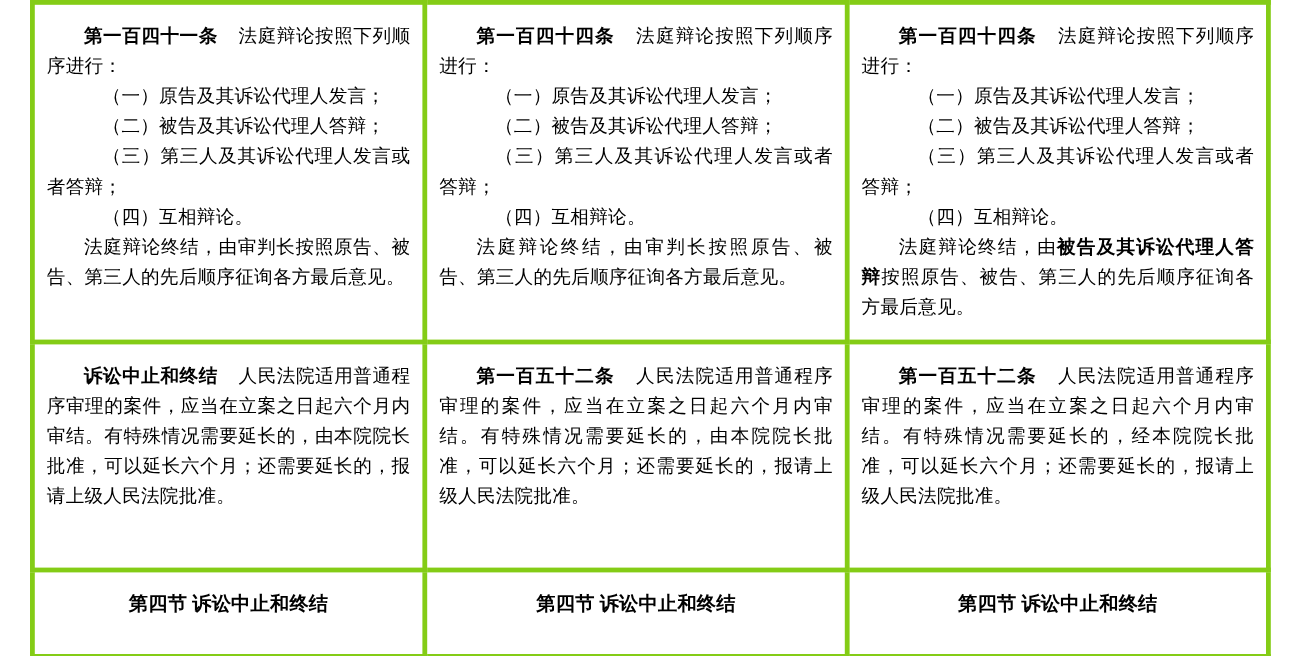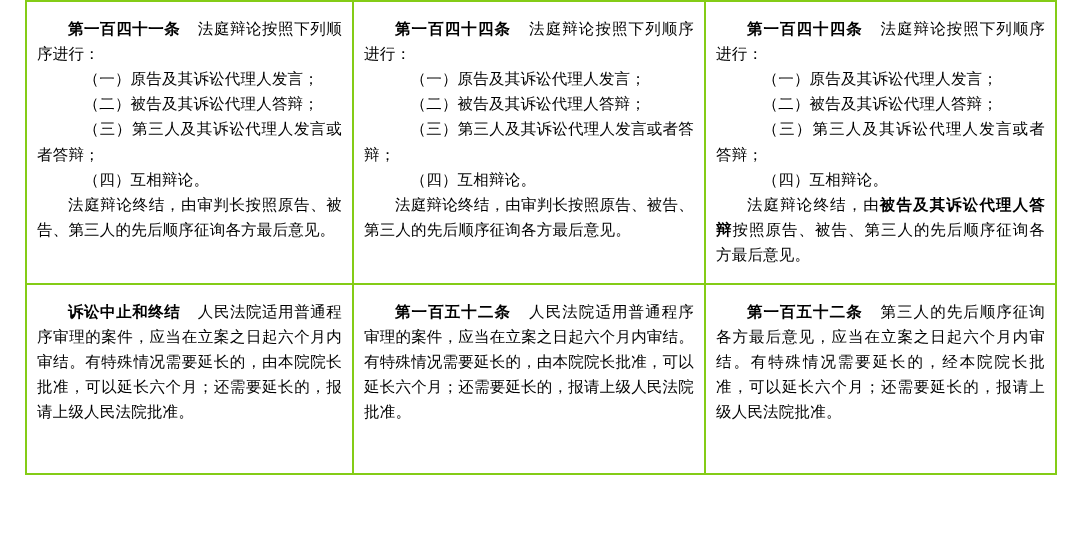--- a/index.html
+++ b/index.html
@@ -21,21 +21,21 @@
     box-sizing: border-box;
   }
   table.law-table {
     border-collapse: collapse;
     table-layout: fixed;
     width: 1030px;
     margin-left: 25px;
     margin-top: 0px;
   }
   table.law-table td {
-    border: 2px solid #84cc16;
+    border: 4px solid #84cc16;
     vertical-align: top;
     padding: 14px 10px 10px 10px;
     font-size: 15.5px;
     line-height: 1.62;
     letter-spacing: 0.2px;
     box-sizing: border-box;
   }
   col.c1 { width: 327px; }
   col.c2 { width: 352px; }
   col.c3 { width: 351px; }
@@ -99,18 +99,29 @@
         </td>
       </tr>
       <tr class="row-b">
         <td>
           <p class="ind1"><span class="title-head">诉讼中止和终结</span><span class="gap"></span><span>人民法院适用普通程序审理的案件，应当在立案之日起六个月内审结。有特殊情况需要延长的，由本院院长批准，可以延长六个月；还需要延长的，报请上级人民法院批准。</span></p>
         </td>
         <td>
           <p class="ind1"><span class="title-head">第一百五十二条</span><span class="gap"></span><span>人民法院适用普通程序审理的案件，应当在立案之日起六个月内审结。有特殊情况需要延长的，由本院院长批准，可以延长六个月；还需要延长的，报请上级人民法院批准。</span></p>
         </td>
         <td>
-          <p class="ind1"><span class="title-head">第一百五十二条</span><span class="gap"></span><span>第三人的先后顺序征询各方最后意见，应当在立案之日起六个月内审结。有特殊情况需要延长的，经本院院长批准，可以延长六个月；还需要延长的，报请上级人民法院批准。</span></p>
+          <p class="ind1"><span class="title-head">第一百五十二条</span><span class="gap"></span><span>人民法院适用普通程序审理的案件，应当在立案之日起六个月内审结。有特殊情况需要延长的，经本院院长批准，可以延长六个月；还需要延长的，报请上级人民法院批准。</span></p>
+        </td>
+      </tr>
+      <tr class="row-c">
+        <td>
+          <p class="center noind">第四节 诉讼中止和终结</p>
+        </td>
+        <td>
+          <p class="center noind">第四节 诉讼中止和终结</p>
+        </td>
+        <td>
+          <p class="center noind">第四节 诉讼中止和终结</p>
         </td>
       </tr>
     </tbody>
   </table>
 </div>
 
 </body></html>

